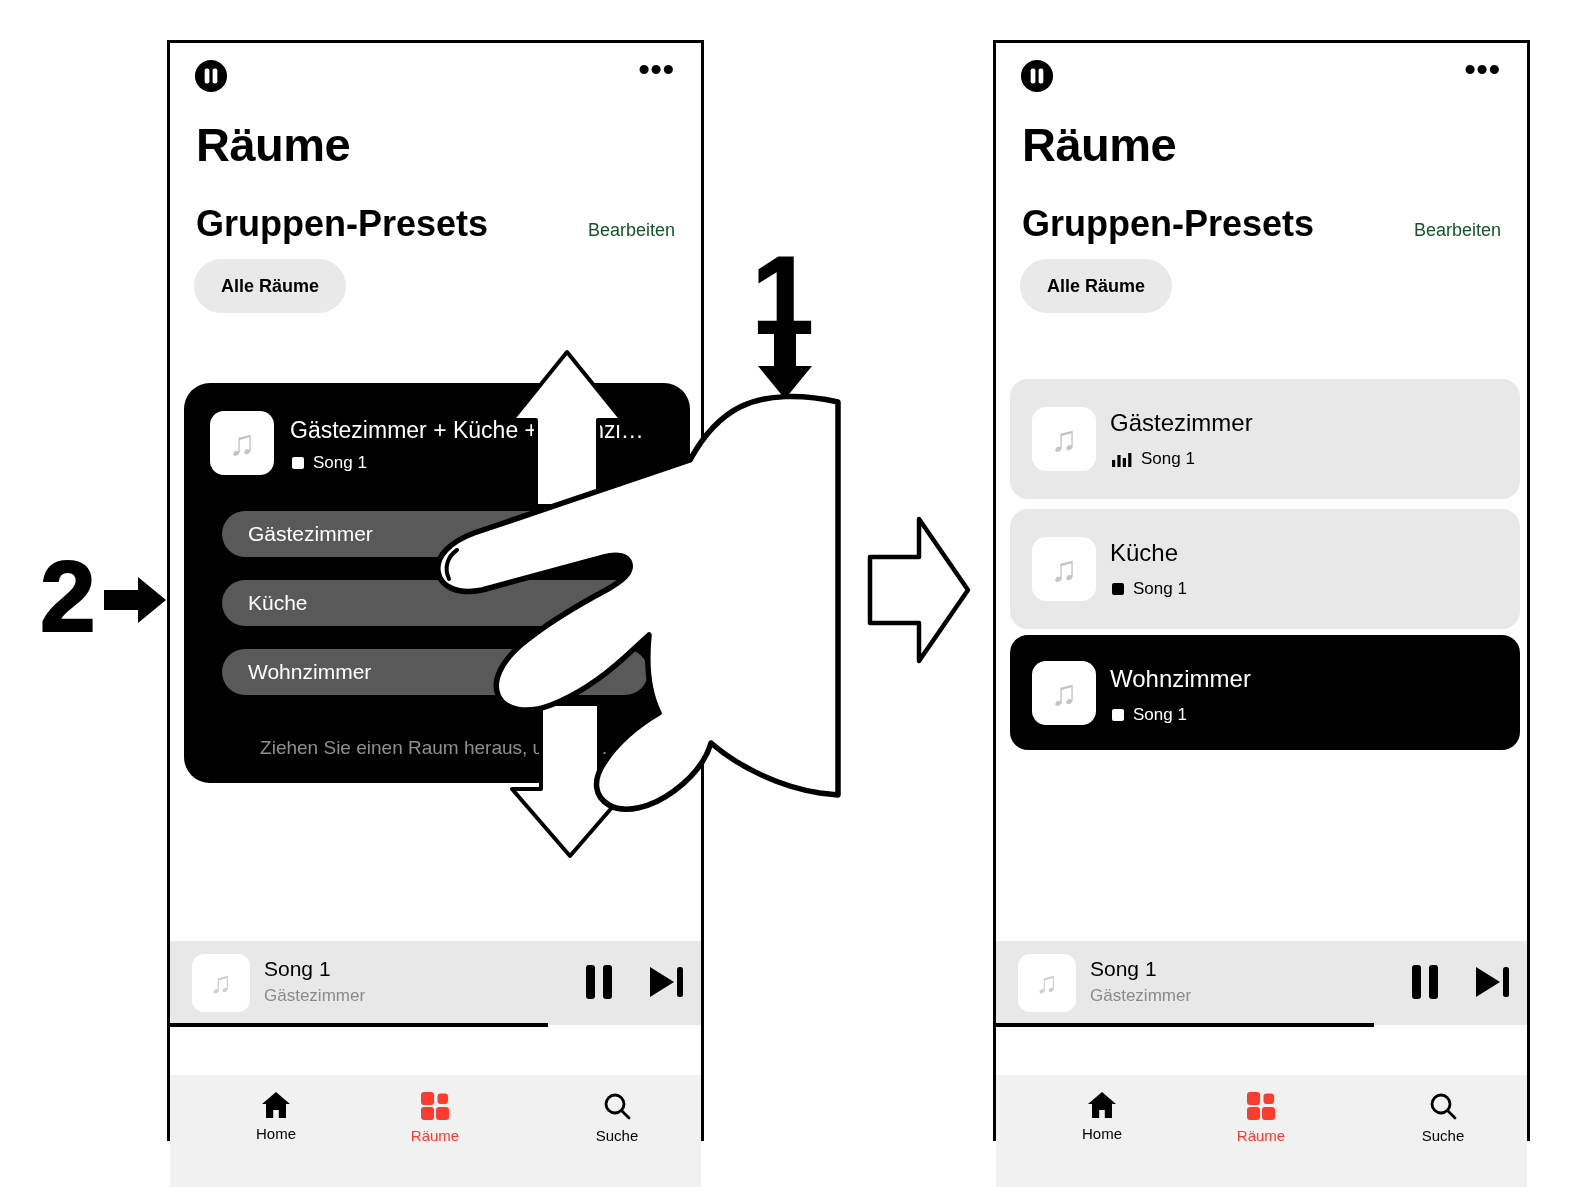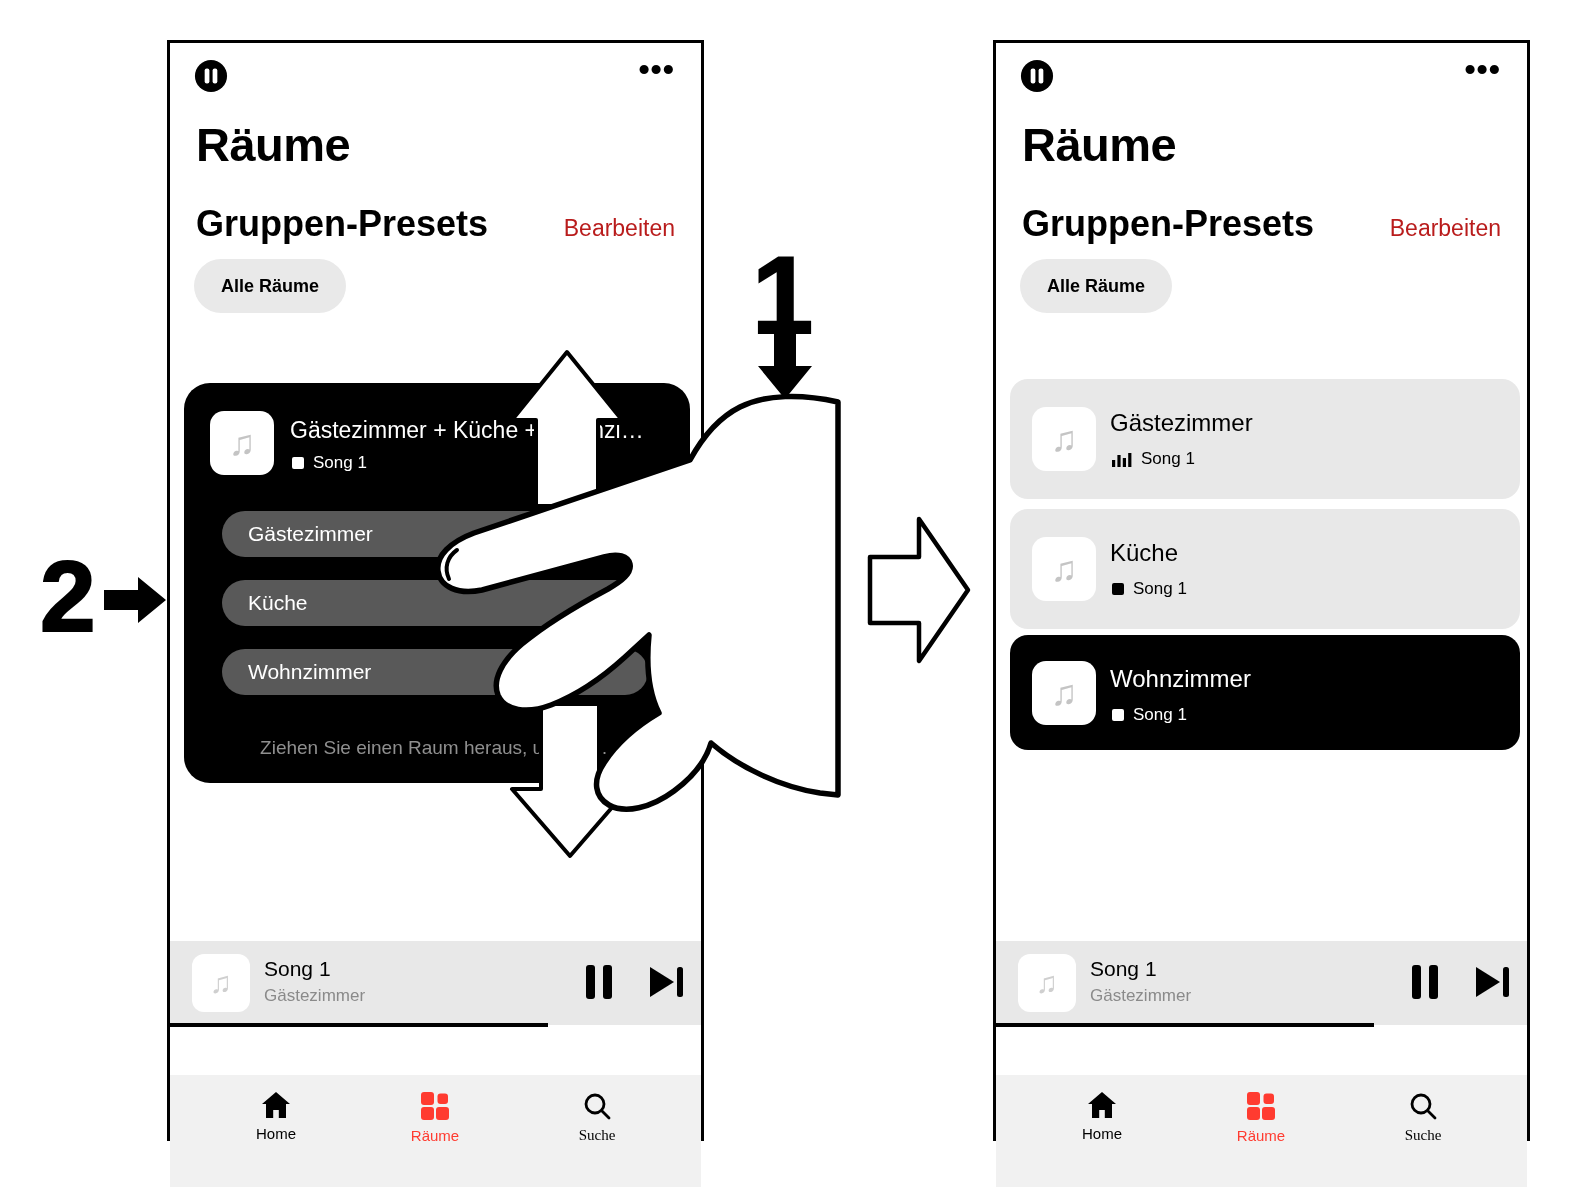--- a/index.html
+++ b/index.html
@@ -10,21 +10,21 @@
   
   .phone { position:absolute; top:40px; width:537px; height:1101px; background:#fff; border:3px solid #000; }
   #phone-left { left:167px; }
   #phone-right { left:993px; }
 
   .pause-badge { position:absolute; left:24px; top:16px; width:34px; height:34px; }
   .ellipsis { position:absolute; right:26px; top:10px; font-size:32px; font-weight:700; letter-spacing:1px; line-height:1; }
   .title { position:absolute; left:26px; top:74px; font-size:47px; font-weight:800; letter-spacing:-0.5px; }
   .section-row { position:absolute; left:26px; right:26px; top:160px; display:flex; justify-content:space-between; align-items:baseline; }
   .section-row h2 { font-size:36px; font-weight:700; }
-  .edit-link { font-size:23px; font-weight:400; text-decoration:none; color:#b91c1c; }
+  .edit-link { font-size:18px; font-weight:400; text-decoration:none; color:#14532d; }
   .preset-pill { position:absolute; left:24px; top:216px; height:54px; line-height:54px; padding:0 27px;
     background:#E9E9E9; border-radius:27px; font-size:18px; font-weight:700; }
 
   
   .group-card { position:absolute; left:14px; top:340px; width:506px; height:400px; background:#000; border-radius:26px; }
   .art { position:absolute; width:64px; height:64px; background:#fff; border-radius:14px;
     display:flex; align-items:center; justify-content:center; }
   .art .note { font-size:36px; color:#c4c4c4; line-height:1; }
   .group-card .art { left:26px; top:28px; }
   .gc-title { position:absolute; left:106px; top:34px; color:#fff; font-size:23px; width:372px;
@@ -55,21 +55,21 @@
   .mp-room { position:absolute; left:94px; top:45px; font-size:17px; color:#8a8a8a; }
   .mp-pause { position:absolute; left:416px; top:24px; }
   .mp-next { position:absolute; left:480px; top:26px; }
   .progress { position:absolute; left:0; top:980px; width:378px; height:4px; background:#000; }
 
   
   .tabbar { position:absolute; left:0; right:0; top:984px; height:129px; background:#F1F1F1;margin-top:48px; }
   .tab { position:absolute; top:16px; width:120px; display:flex; flex-direction:column; align-items:center; gap:6px; }
   .tab span { font-size:15px; color:#000; }
   .tab.active span { color:#FF3B30; }
-  .tab-home { left:46px; } .tab-rooms { left:205px; } .tab-search { left:367px;font-family:Liberation Serif, serif; }
+  .tab-home { left:46px; } .tab-rooms { left:205px; } .tab-search { left:387px; }
   .home-indicator { position:absolute; left:50%; transform:translateX(-50%); bottom:8px;
     width:190px; height:9px; border-radius:5px; background:#000; }
 
   
   .overlay { position:absolute; left:0; top:0; width:1577px; height:1187px; pointer-events:none; }
   .step { position:absolute; font-weight:900; color:#000; line-height:1; -webkit-text-stroke:2px #000; }
   .step1 { left:752px; top:240px; font-size:110px; }
   .step2 { left:40px; top:546px; font-size:100px; }
 </style>
 </head>

